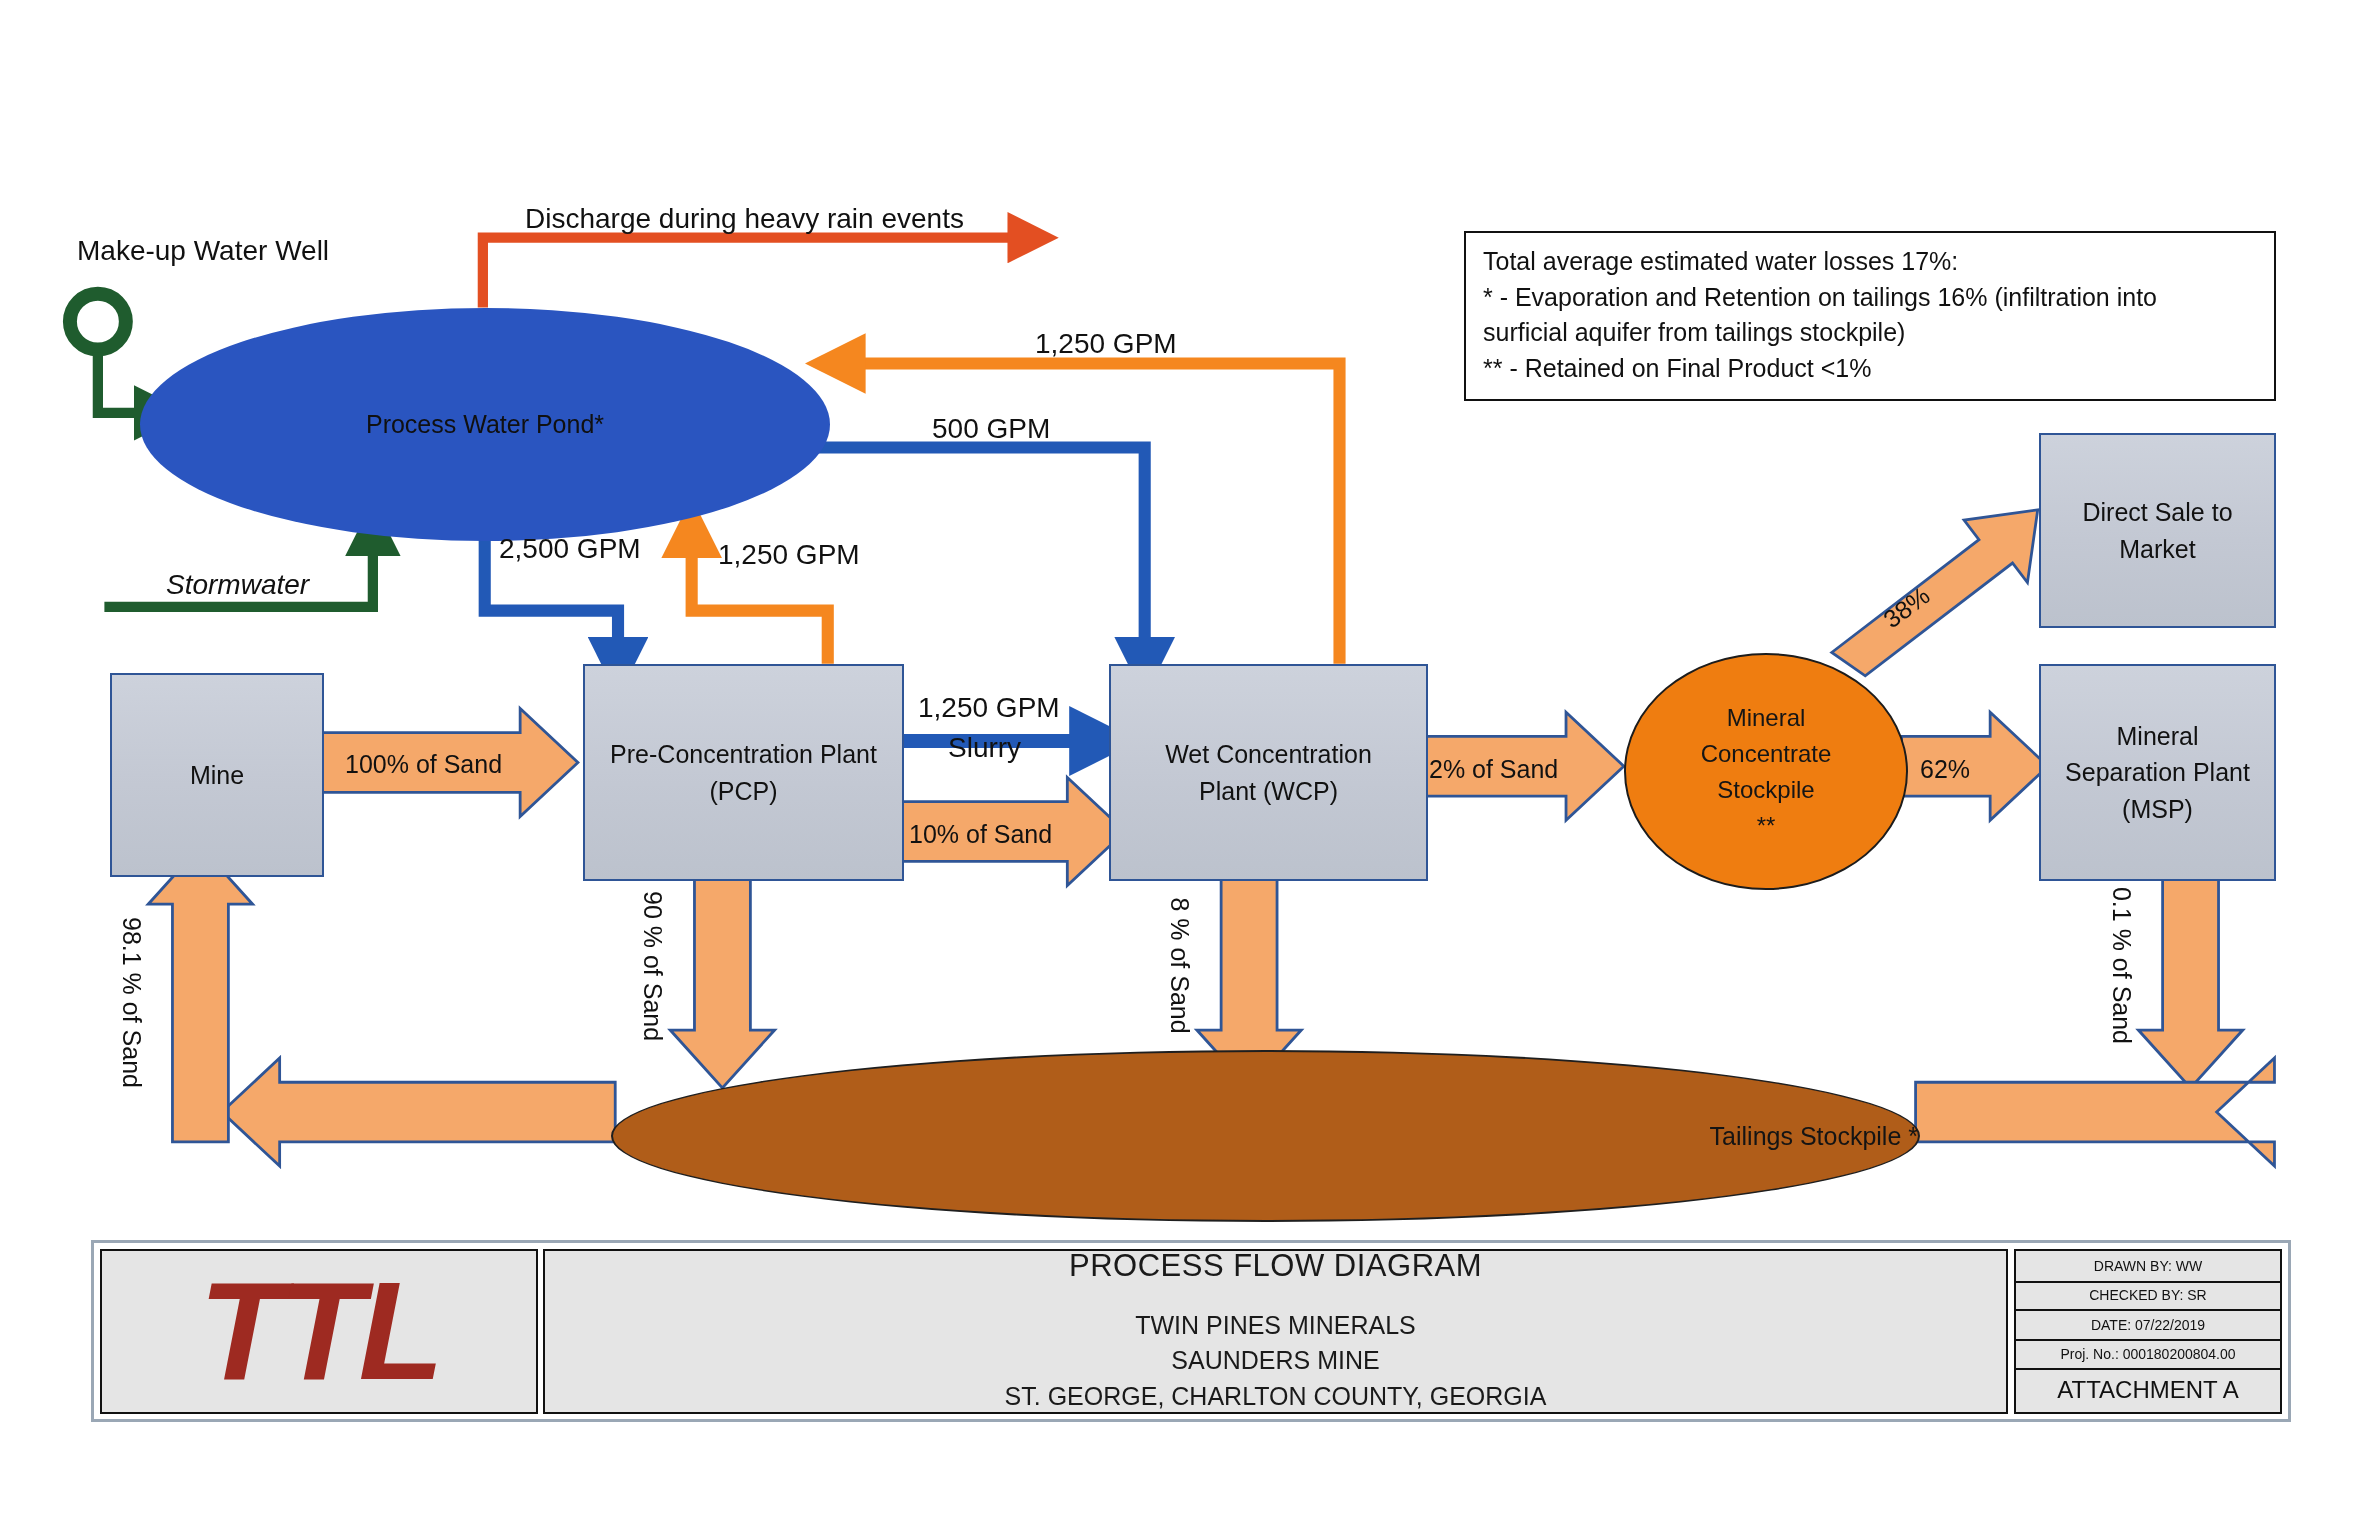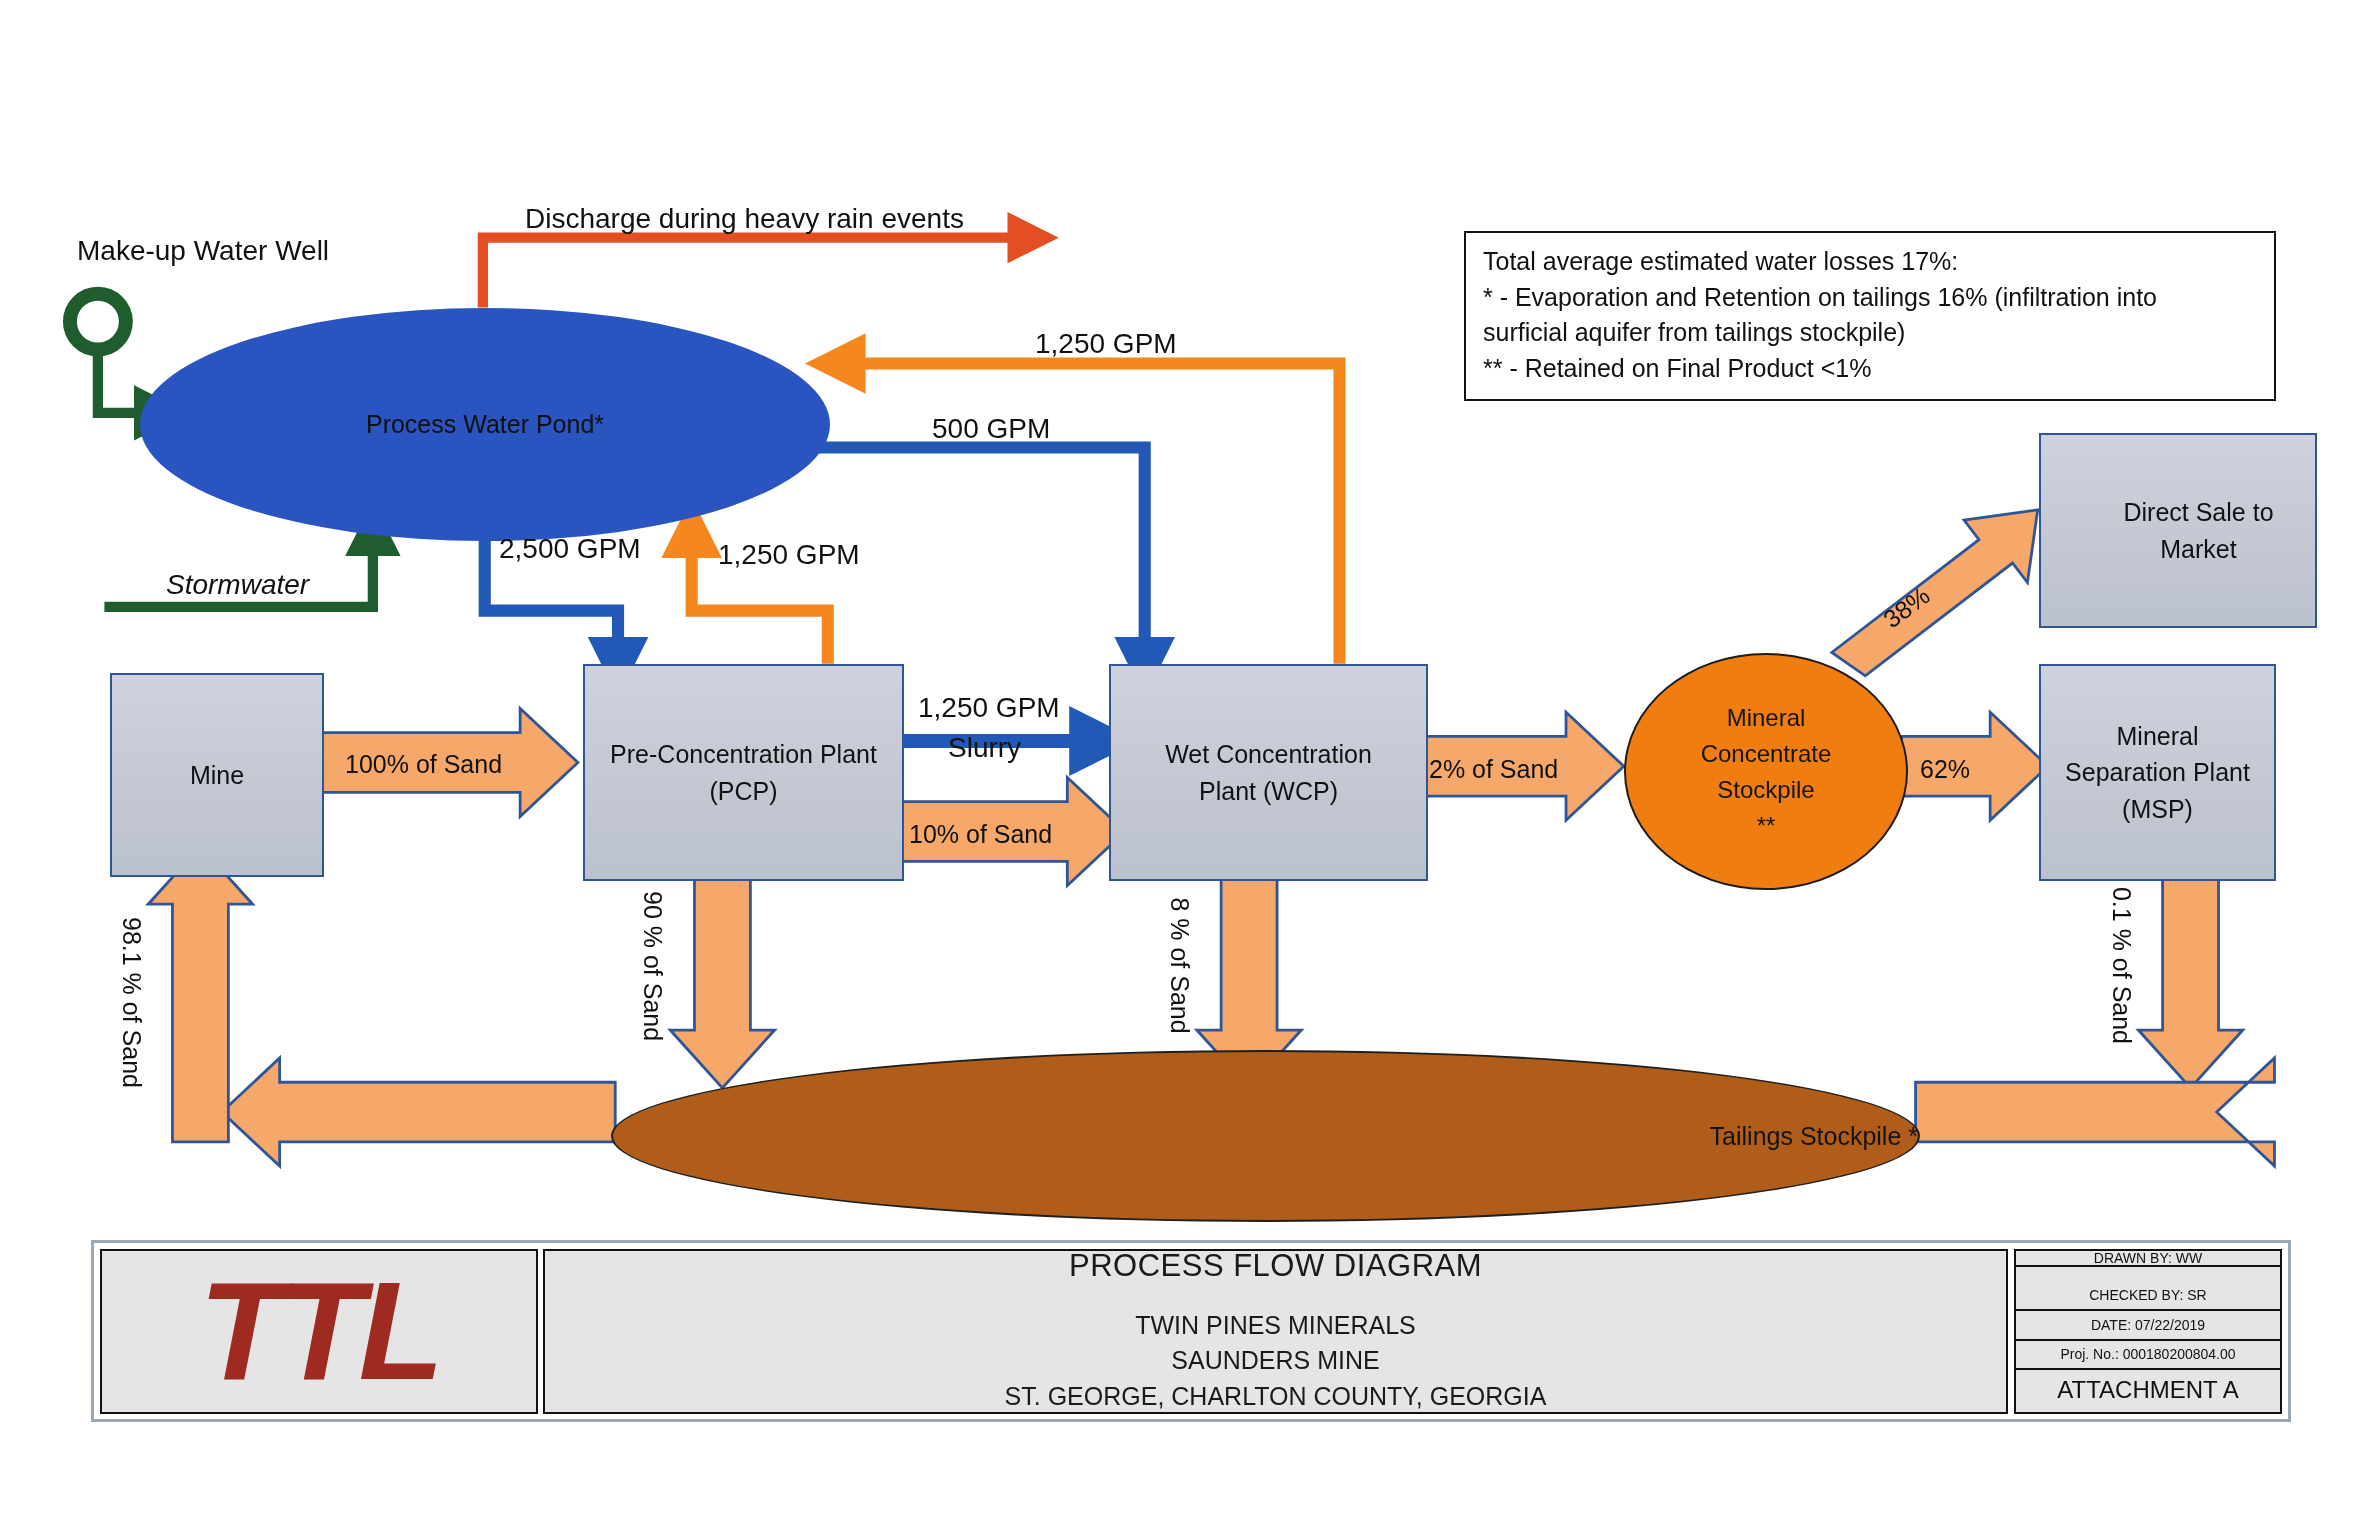--- a/index.html
+++ b/index.html
@@ -126,21 +126,21 @@
     <span>Plant (WCP)</span>
   </div>
 
   <div class="stock" style="left:1624px;top:653px;width:280px;height:233px;flex-direction:column;">
     <span>Mineral</span>
     <span>Concentrate</span>
     <span>Stockpile</span>
     <span>**</span>
   </div>
 
-  <div class="pbox" style="left:2039px;top:433px;width:233px;height:191px;flex-direction:column;padding-left:41px;">
+  <div class="pbox" style="left:2039px;top:433px;width:233px;height:191px;flex-direction:column;">
     <span>Direct Sale to</span>
     <span>Market</span>
   </div>
 
   <div class="pbox" style="left:2039px;top:664px;width:233px;height:213px;flex-direction:column;">
     <span>Mineral</span>
     <span>Separation Plant</span>
     <span>(MSP)</span>
   </div>
 
@@ -183,21 +183,21 @@
     </div>
 
     <div class="tb-inner tb-center" style="left:449px;top:5.6px;width:1465px;height:165px;">
       <div class="tb-title">PROCESS FLOW DIAGRAM</div>
       <div class="tb-sub">TWIN PINES MINERALS</div>
       <div class="tb-sub">SAUNDERS MINE</div>
       <div class="tb-sub">ST. GEORGE, CHARLTON COUNTY, GEORGIA</div>
     </div>
 
     <div class="tb-inner" style="left:1920px;top:5.6px;width:268px;height:165px;">
-      <div class="tb-row" style="top:0;height:16px;">DRAWN BY: WW</div>
+      <div class="tb-row" style="top:0;height:32px;">DRAWN BY: WW</div>
       <div class="tb-row" style="top:30px;height:30px;">CHECKED BY: SR</div>
       <div class="tb-row" style="top:60px;height:30px;">DATE: 07/22/2019</div>
       <div class="tb-row" style="top:89px;height:30px;">Proj. No.: 000180200804.00</div>
       <div class="tb-row last" style="top:119px;height:40px;">ATTACHMENT A</div>
     </div>
   </div>
 
 </div>
 
 

